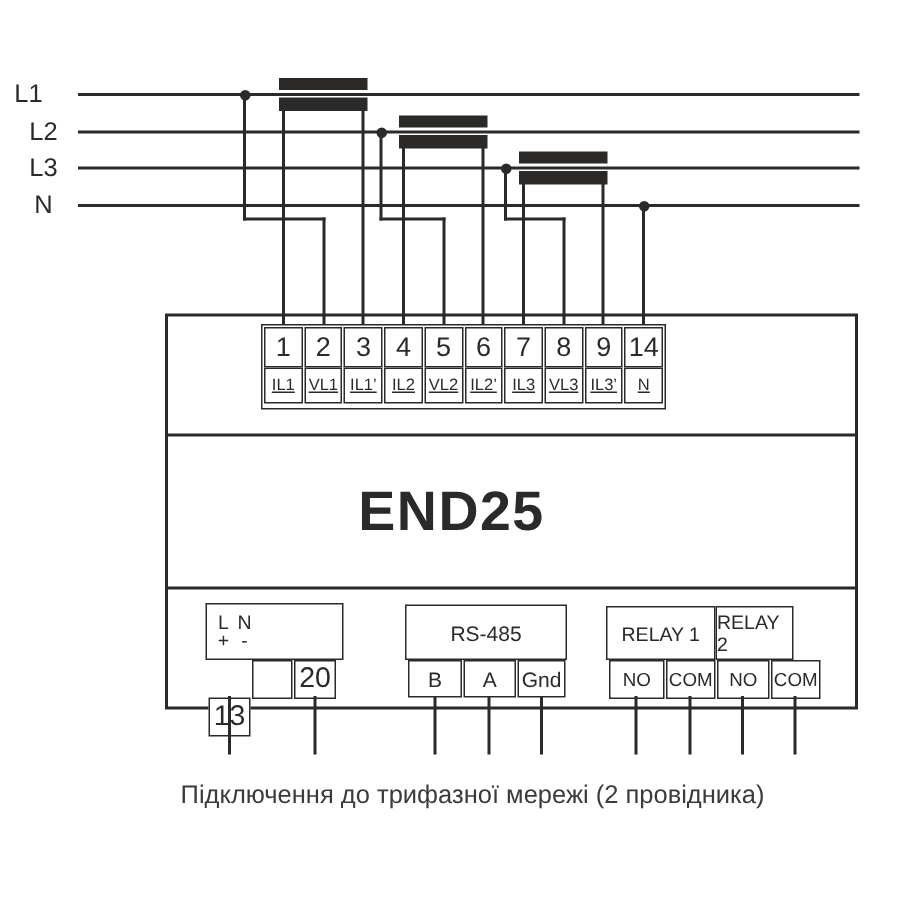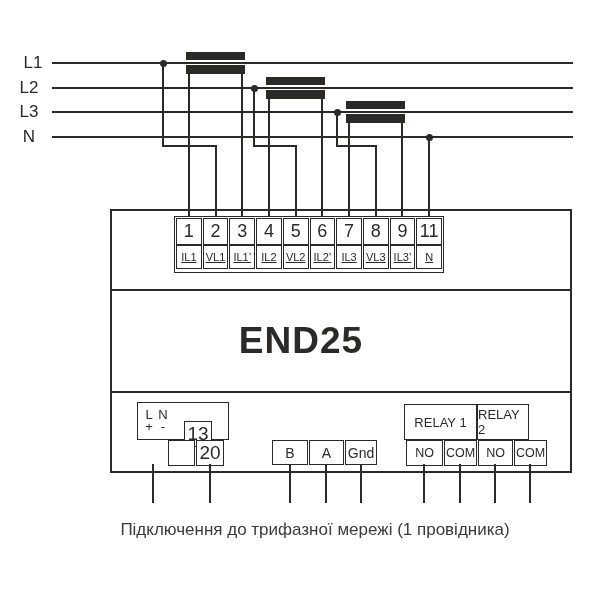--- a/index.html
+++ b/index.html
@@ -37,21 +37,21 @@
 </head>
 <body>
 
 <div class="canvas">
 
   <div class="devicebox"></div>
   <div class="divider" style="top:289px;"></div>
   <div class="divider" style="top:391px;"></div>
   <div class="model">END25</div>
 
-  <div class="linelabel" style="left:16px;top:53px;">L1</div>
+  <div class="linelabel" style="left:2px;top:53px;">L1</div>
   <div class="linelabel" style="left:12px;top:78px;">L2</div>
   <div class="linelabel" style="left:12px;top:102px;text-align:center;">L3</div>
   <div class="linelabel" style="left:12px;top:127px;">N</div>
 
   <div class="h" style="left:52px;top:62px;width:521px;"></div>
   <div class="h" style="left:52px;top:87px;width:521px;"></div>
   <div class="h" style="left:52px;top:111px;width:521px;"></div>
   <div class="h" style="left:52px;top:136px;width:521px;"></div>
 
   <div class="ct" style="left:186px;top:52px;width:59px;">
@@ -122,40 +122,41 @@
       </div>
       <div class="tcol">
         <div class="tnum">8</div>
         <div class="tlab">VL3</div>
       </div>
       <div class="tcol">
         <div class="tnum">9</div>
         <div class="tlab">IL3’</div>
       </div>
       <div class="tcol">
-        <div class="tnum">11</div>
+        <div class="tnum">14</div>
         <div class="tlab">N</div>
       </div>
     </div>
   </div>
 
   <div class="auxlabel">
     <div class="auxside">
       <span>L</span>
       <span>+</span>
     </div>
     <div class="auxside">
       <span>N</span>
       <span>-</span>
     </div>
   </div>
-  <div class="cell" style="left:139px;top:421px;width:28px;height:26px;font-size:19px;margin-left:45px;">13</div>
+  <div class="cell" style="left:139px;top:465px;width:28px;height:26px;font-size:19px;">13</div>
   <div class="cell" style="left:168px;top:440px;width:27px;height:26px;font-size:19px;"></div>
   <div class="cell" style="left:196px;top:440px;width:28px;height:26px;font-size:19px;">20</div>
 
+  <div class="cell" style="left:270px;top:403px;width:108px;height:37px;font-size:14px;">RS-485</div>
   <div class="cell" style="left:272px;top:440px;width:36px;height:25px;font-size:14px;">B</div>
   <div class="cell" style="left:309px;top:440px;width:35px;height:25px;font-size:14px;">A</div>
   <div class="cell" style="left:345px;top:440px;width:32px;height:25px;font-size:14px;">Gnd</div>
 
   <div class="cell" style="left:404px;top:404px;width:73px;height:36px;font-size:13px;">RELAY 1</div>
   <div class="cell" style="left:477px;top:404px;width:52px;height:36px;font-size:13px;">RELAY 2</div>
   <div class="cell" style="left:406px;top:440px;width:37px;height:26px;font-size:12.5px;">NO</div>
   <div class="cell" style="left:444px;top:440px;width:33px;height:26px;font-size:12.5px;">COM</div>
   <div class="cell" style="left:478px;top:440px;width:35px;height:26px;font-size:12.5px;">NO</div>
   <div class="cell" style="left:514px;top:440px;width:33px;height:26px;font-size:12.5px;">COM</div>
@@ -163,15 +164,15 @@
   <div class="v" style="left:152px;top:464px;height:39px;"></div>
   <div class="v" style="left:209px;top:464px;height:39px;"></div>
   <div class="v" style="left:289px;top:464px;height:39px;"></div>
   <div class="v" style="left:325px;top:464px;height:39px;"></div>
   <div class="v" style="left:360px;top:464px;height:39px;"></div>
   <div class="v" style="left:423px;top:464px;height:39px;"></div>
   <div class="v" style="left:459px;top:464px;height:39px;"></div>
   <div class="v" style="left:494px;top:464px;height:39px;"></div>
   <div class="v" style="left:529px;top:464px;height:39px;"></div>
 
-  <div class="caption">Підключення до трифазної мережі (1 провідника)</div>
+  <div class="caption">Підключення до трифазної мережі (2 провідника)</div>
 
 </div>
 
 </body></html>

